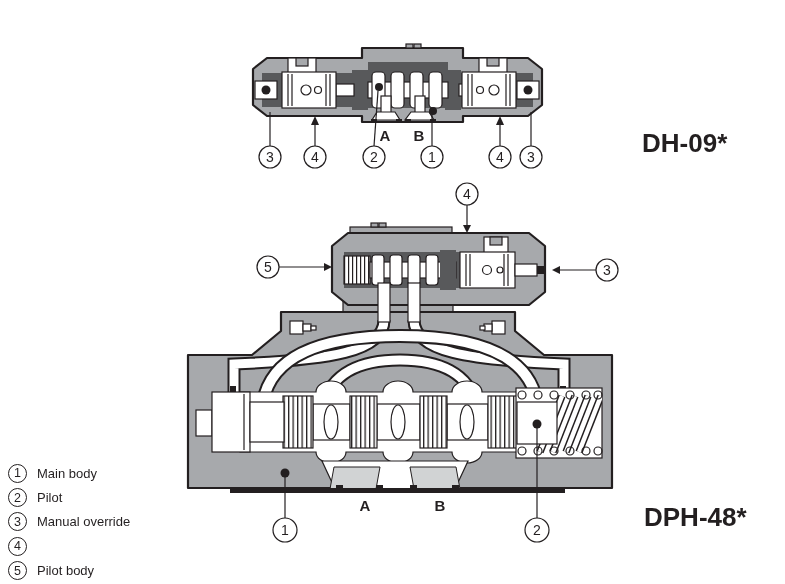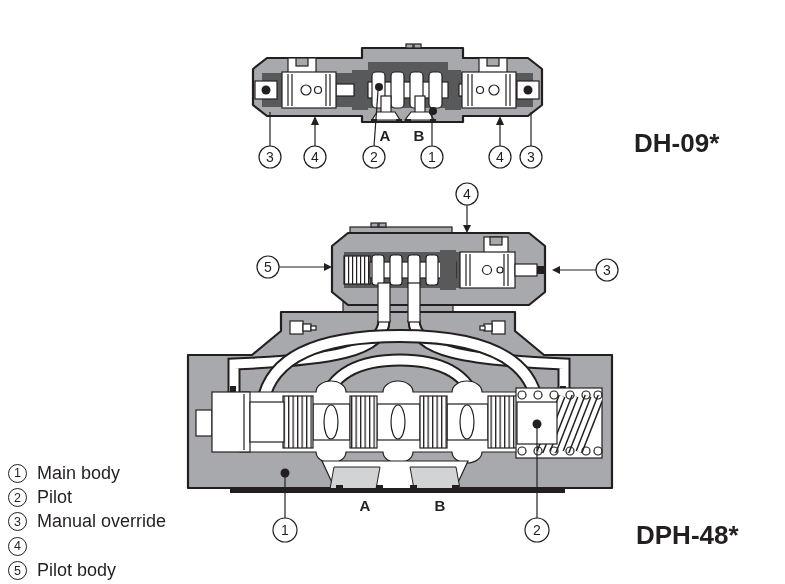--- a/index.html
+++ b/index.html
@@ -2,29 +2,29 @@
 <html style="--gray: #a7a9ac; --dark: #58595b; --light: #d1d3d4; --line: #231f20; --bg: #ffffff;"><head>
 <meta charset="utf-8">
 <style>
   :root{
     --gray:#a7a9ac; --dark:#58595b; --light:#d1d3d4; --line:#231f20; --bg:#ffffff;
   }
   html,body{margin:0;padding:0;background:#fff;}
   .stage{position:relative;width:785px;height:584px;background:var(--bg);overflow:hidden;
          font-family:"Liberation Sans",sans-serif;}
   .stage svg{position:absolute;left:0;top:0;}
-  .title{position:absolute;font-weight:bold;font-size:26px;color:var(--line);white-space:nowrap;}
+  .title{position:absolute;font-weight:bold;font-size:26px;color:var(--line);white-space:nowrap;margin-left:8px;}
   #title-dh09{left:634px;top:128px;}
-  #title-dph48{left:636px;top:520px;}
+  #title-dph48{left:636px;top:502px;}
   .legend{position:absolute;left:8px;top:461px;list-style:none;margin:0;padding:0;}
   .legend li{display:flex;align-items:center;gap:10px;height:24.4px;}
   .lnum{width:19px;height:19px;box-sizing:border-box;border:1.4px solid var(--line);
         border-radius:50%;display:flex;align-items:center;justify-content:center;
         font-size:12.5px;color:var(--line);flex:0 0 19px;}
-  .ltext{font-size:18px;color:var(--line);white-space:nowrap;}
+  .ltext{font-size:13px;color:var(--line);white-space:nowrap;}
   
   .g  {fill:var(--gray);stroke:var(--line);stroke-width:2.2;stroke-linejoin:round;}
   .g2 {fill:var(--gray);stroke:var(--line);stroke-width:1.2;}
   .d  {fill:var(--dark);stroke:none;}
   .w  {fill:#fff;stroke:var(--line);stroke-width:1.2;}
   .wl {fill:var(--light);stroke:var(--line);stroke-width:1;}
   .ln {stroke:var(--line);stroke-width:1.2;fill:none;}
   .bandD{stroke:var(--line);fill:none;}
   .bandW{stroke:#fff;fill:none;}
   .blk{fill:var(--line);stroke:none;}

